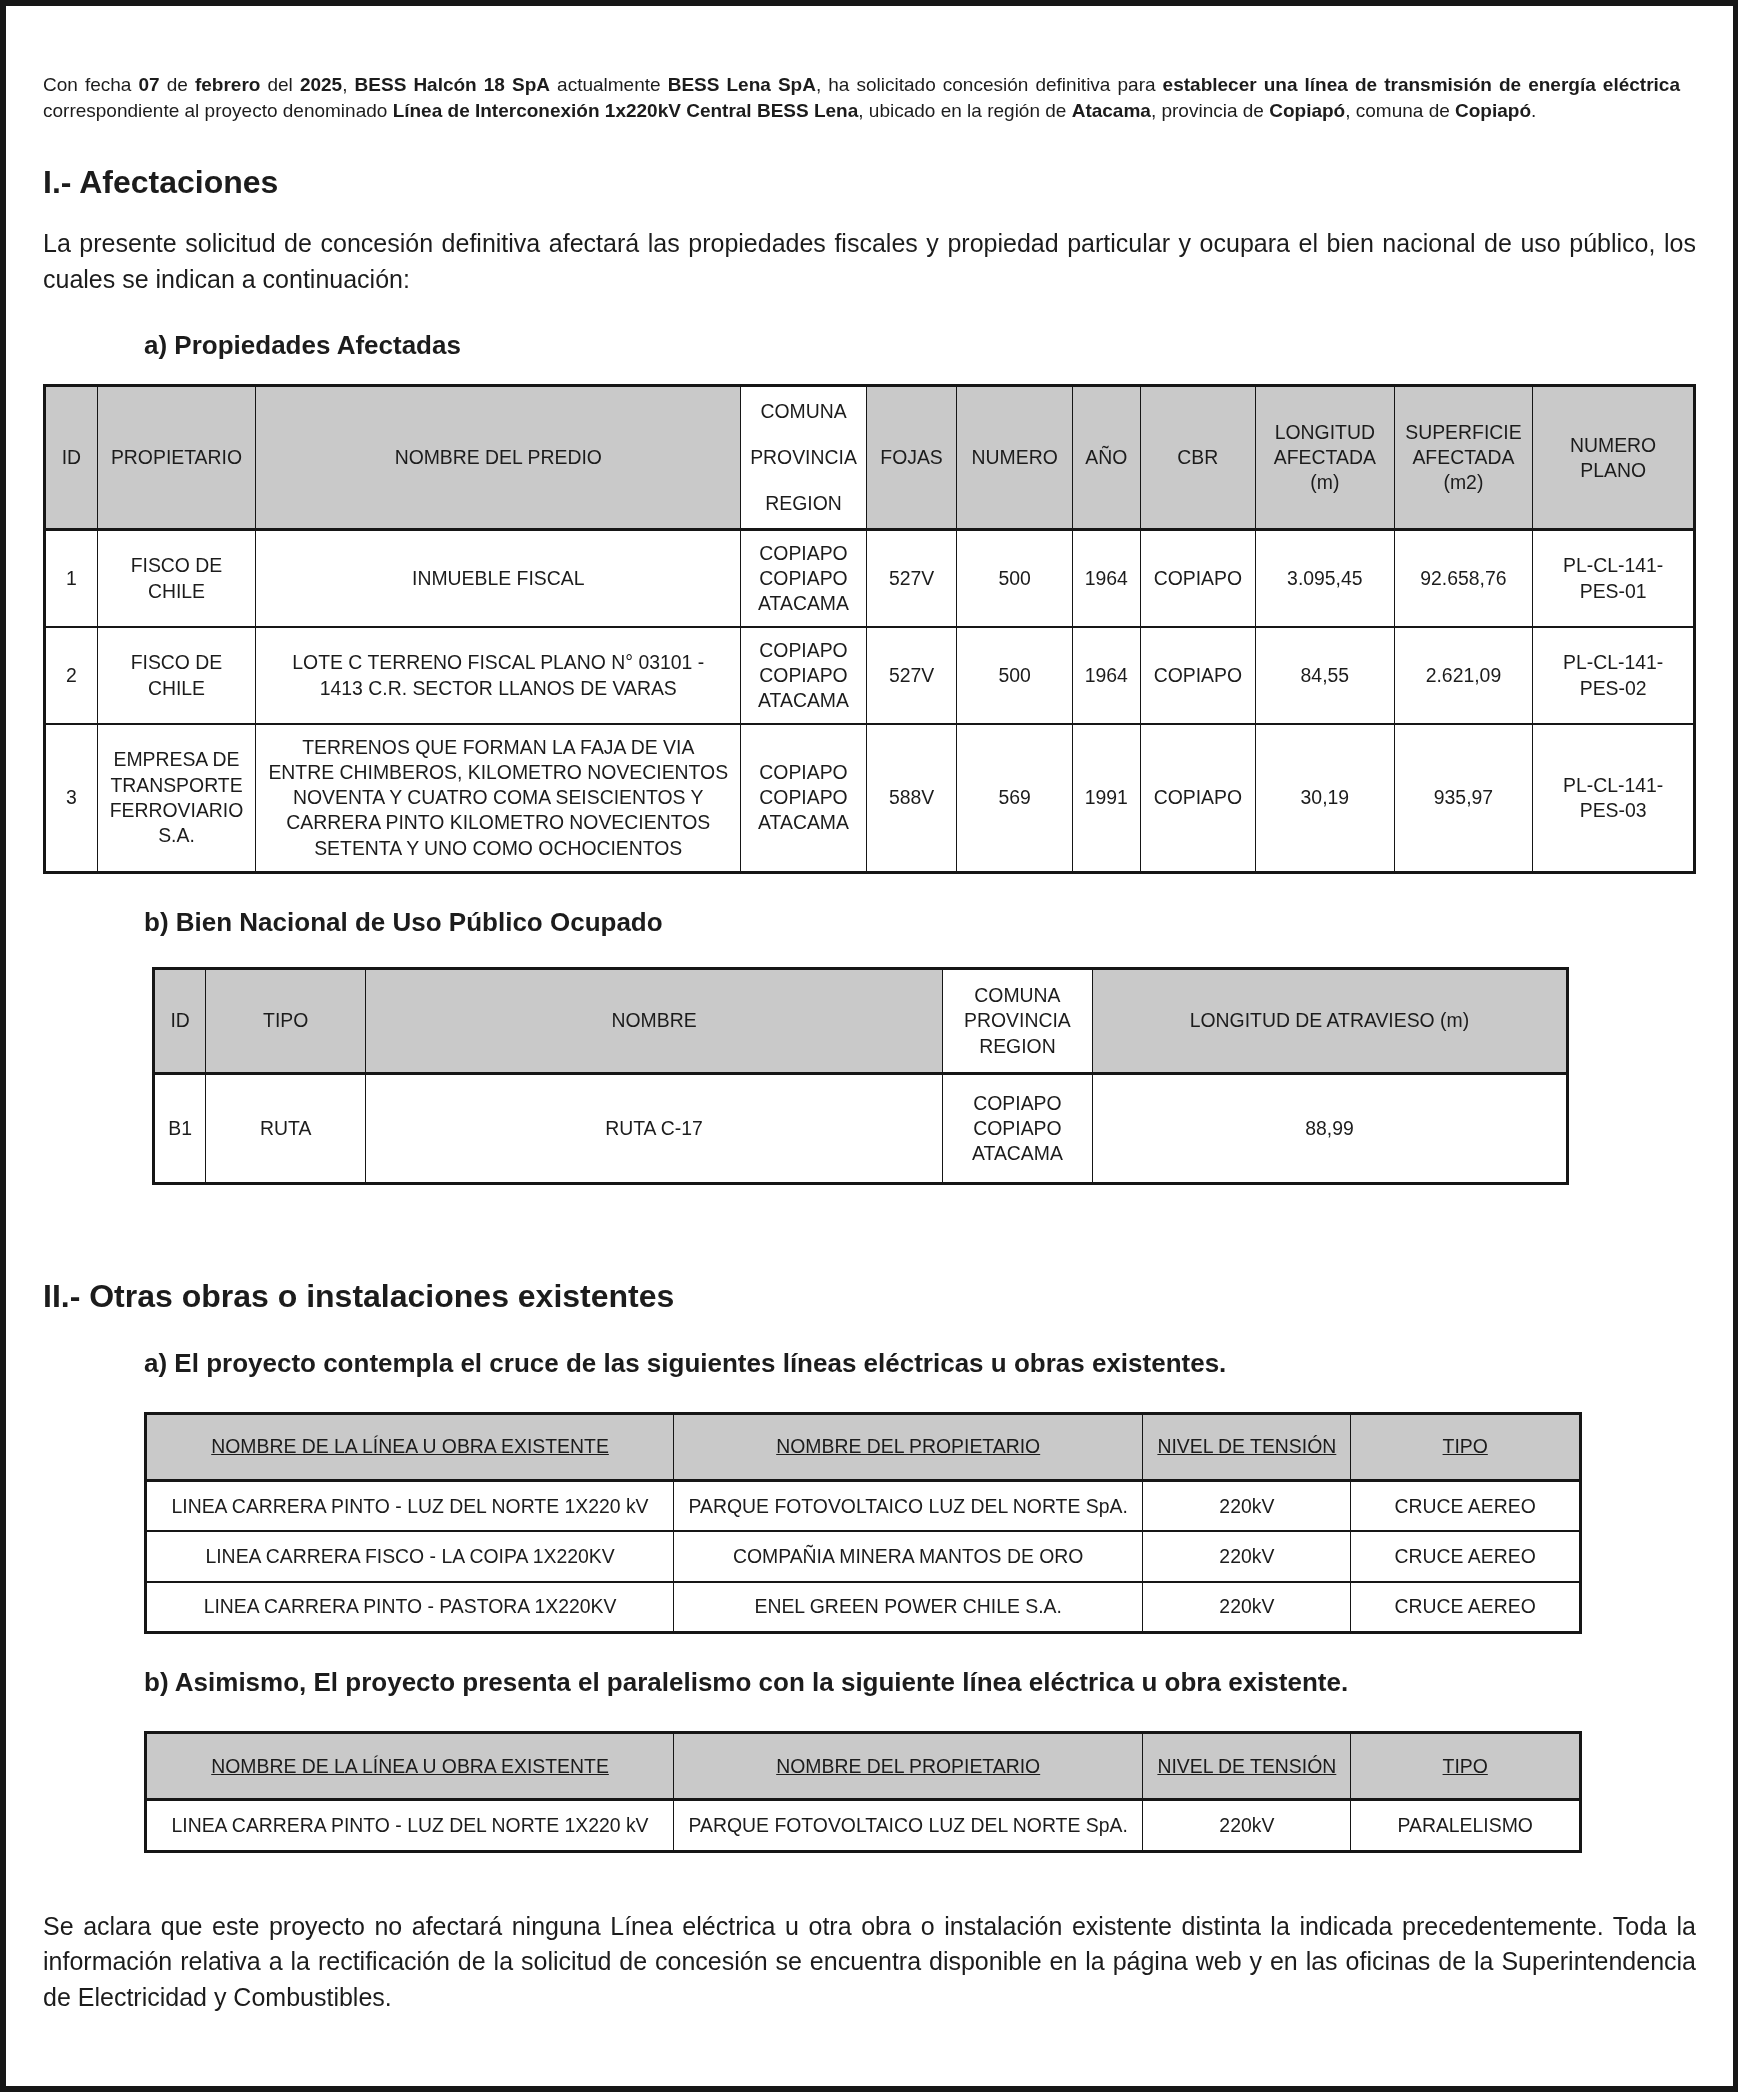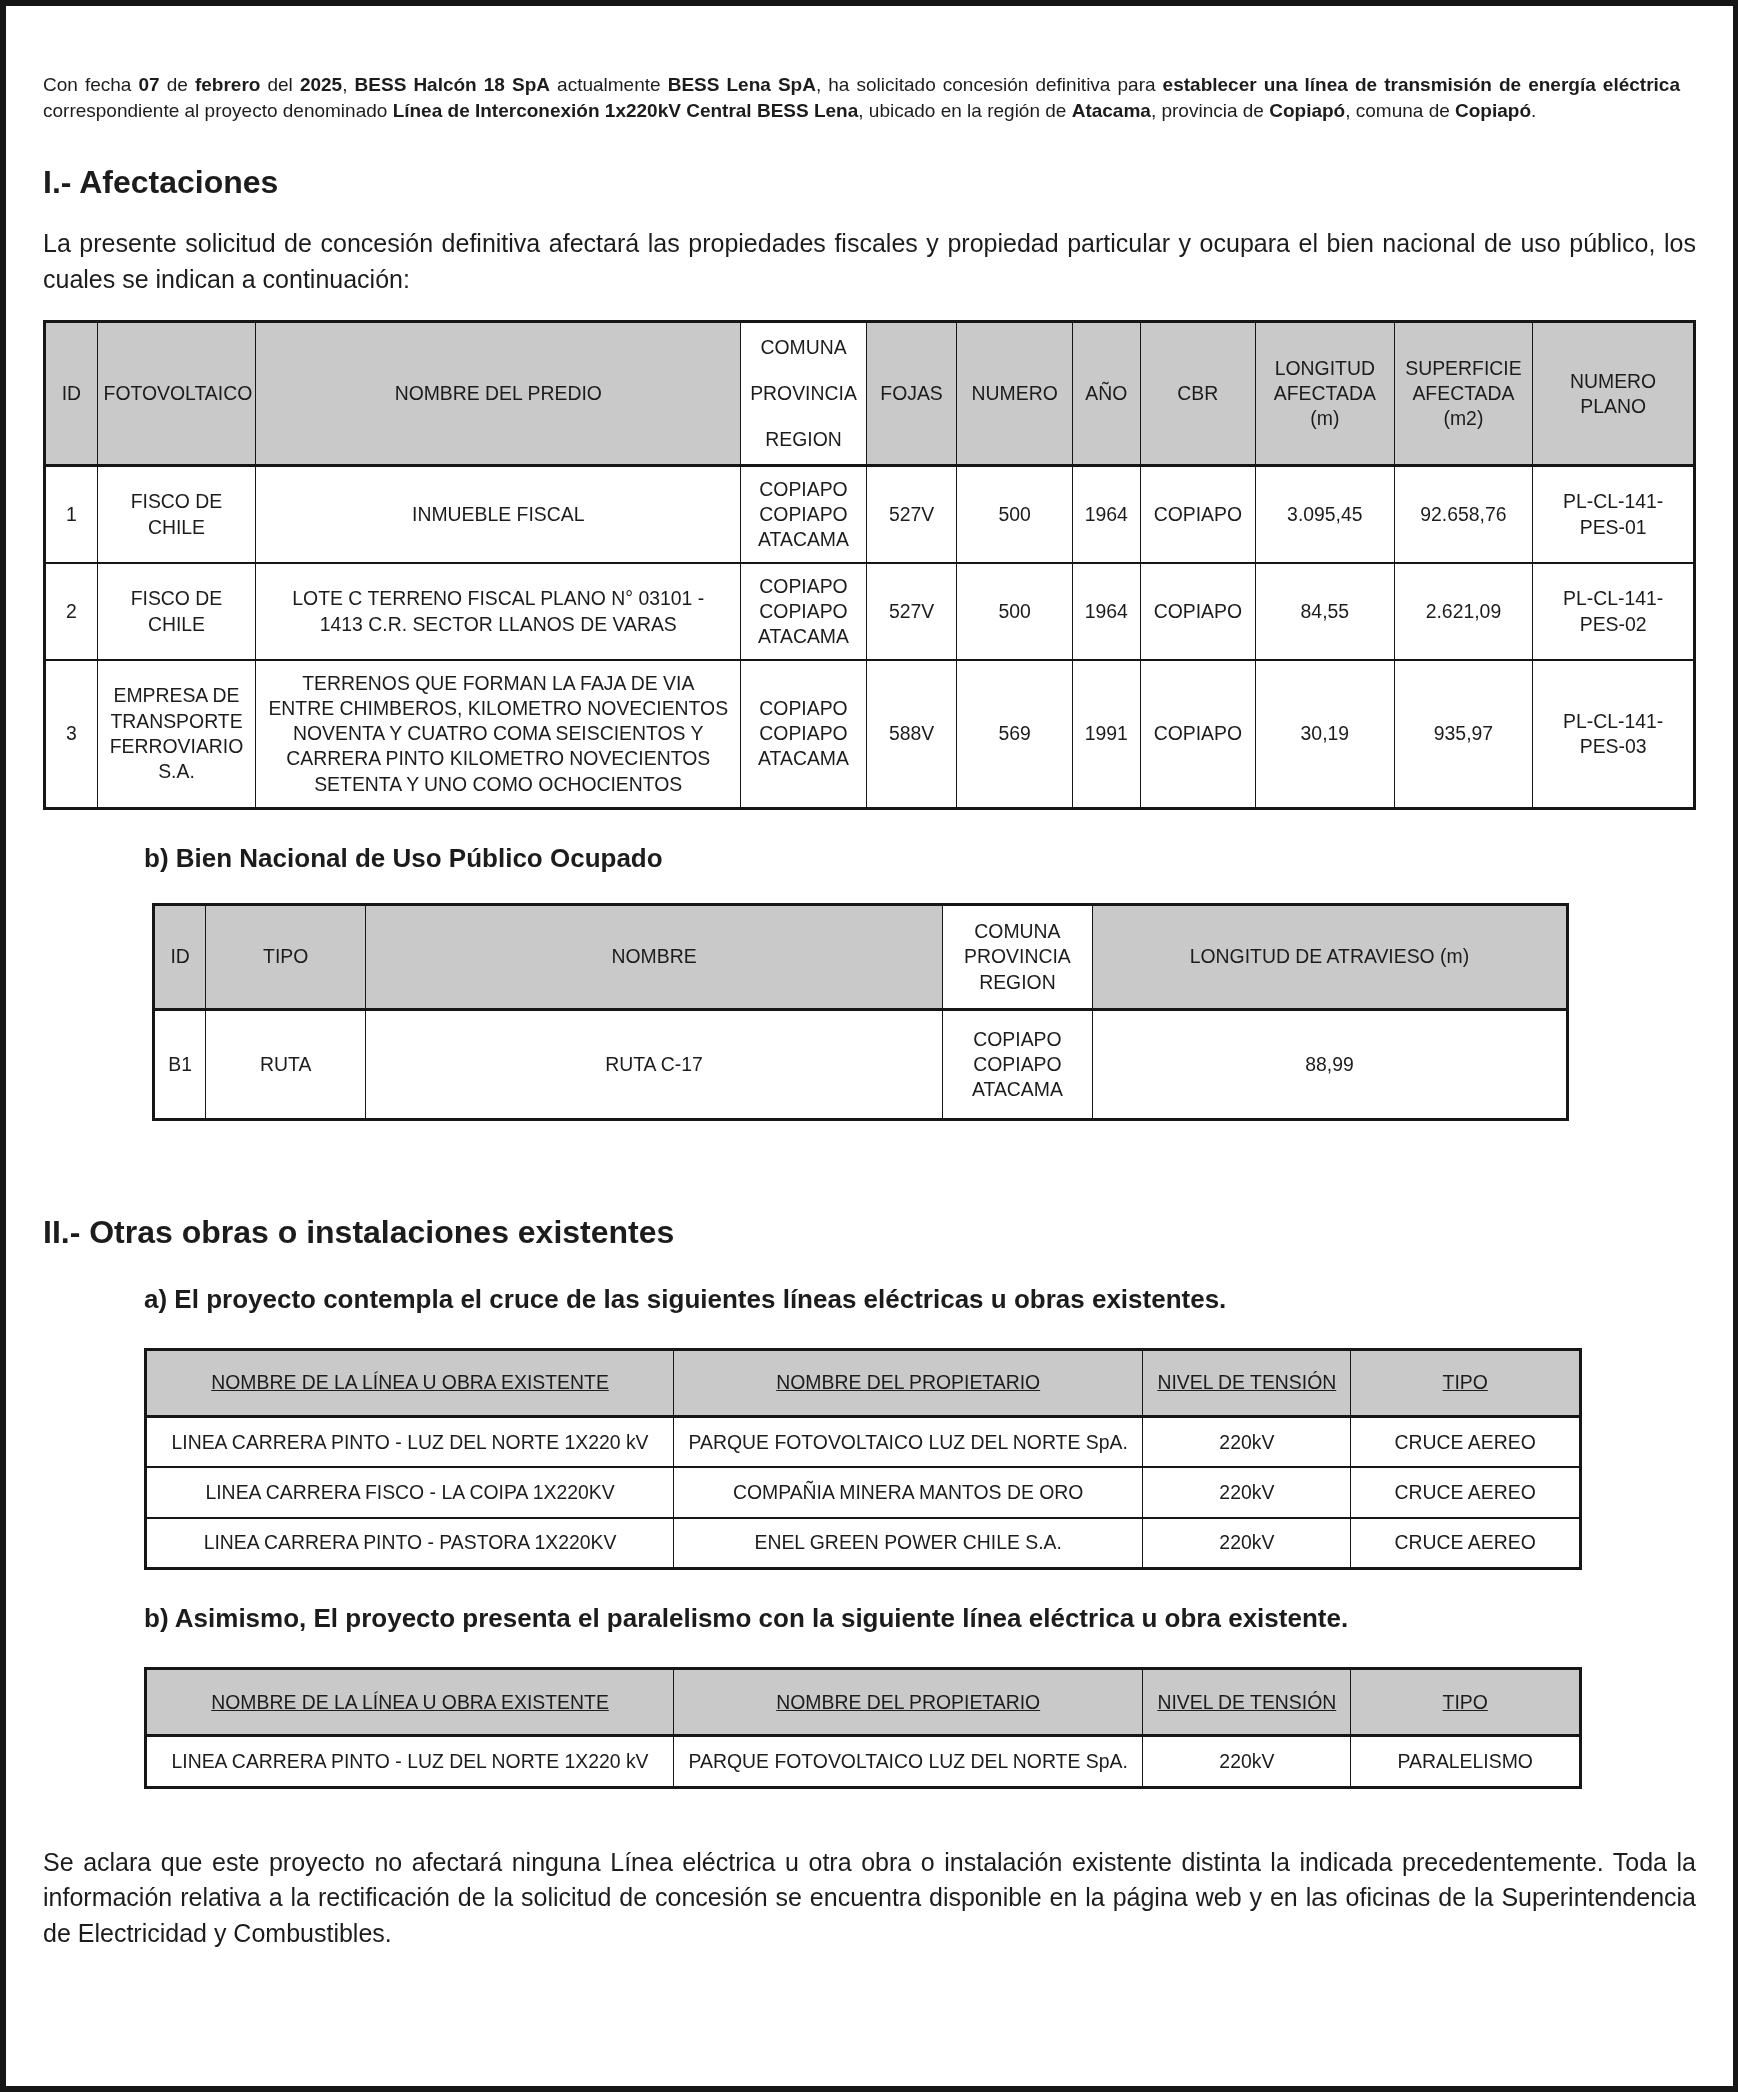--- a/index.html
+++ b/index.html
@@ -96,39 +96,40 @@
 
 <div class="sheet">
 
 
   <p class="intro"><span>Con fecha </span><strong>07</strong><span> de </span><strong>febrero</strong><span> del </span><strong>2025</strong><span>, </span><strong>BESS Halcón 18 SpA</strong><span> actualmente </span><strong>BESS Lena SpA</strong><span>, ha solicitado concesión definitiva para </span><strong>establecer una línea de transmisión de energía eléctrica</strong><span> correspondiente al proyecto denominado </span><strong>Línea de Interconexión 1x220kV Central BESS Lena</strong><span>, ubicado en la región de </span><strong>Atacama</strong><span>, provincia de </span><strong>Copiapó</strong><span>, comuna de </span><strong>Copiapó</strong><span>.</span></p>
 
   <h2 class="section-heading">I.- Afectaciones</h2>
 
   <p class="body-par">La presente solicitud de concesión definitiva afectará las propiedades fiscales y propiedad particular y ocupara el bien nacional de uso público, los cuales se indican a continuación:</p>
 
+  <h3 class="sub-heading">a) Propiedades Afectadas</h3>
 
   <table class="t-propiedades">
     <colgroup>
       <col style="width:3.2%">
         <col style="width:9.6%">
         <col style="width:29.4%">
         <col style="width:7.6%">
       <col style="width:5.5%">
         <col style="width:7%">
         <col style="width:4.1%">
         <col style="width:7%">
       <col style="width:8.4%">
         <col style="width:8.4%">
         <col style="width:9.8%">
     </colgroup>
   <thead>
         <tr>
           <th>ID</th>
-          <th>FOTOVOLTAICO</th>
+          <th>PROPIETARIO</th>
           <th>NOMBRE DEL PREDIO</th>
           <th>COMUNA
 PROVINCIA
 REGION</th>
           <th>FOJAS</th>
           <th>NUMERO</th>
           <th>AÑO</th>
           <th>CBR</th>
           <th>LONGITUD
 AFECTADA

